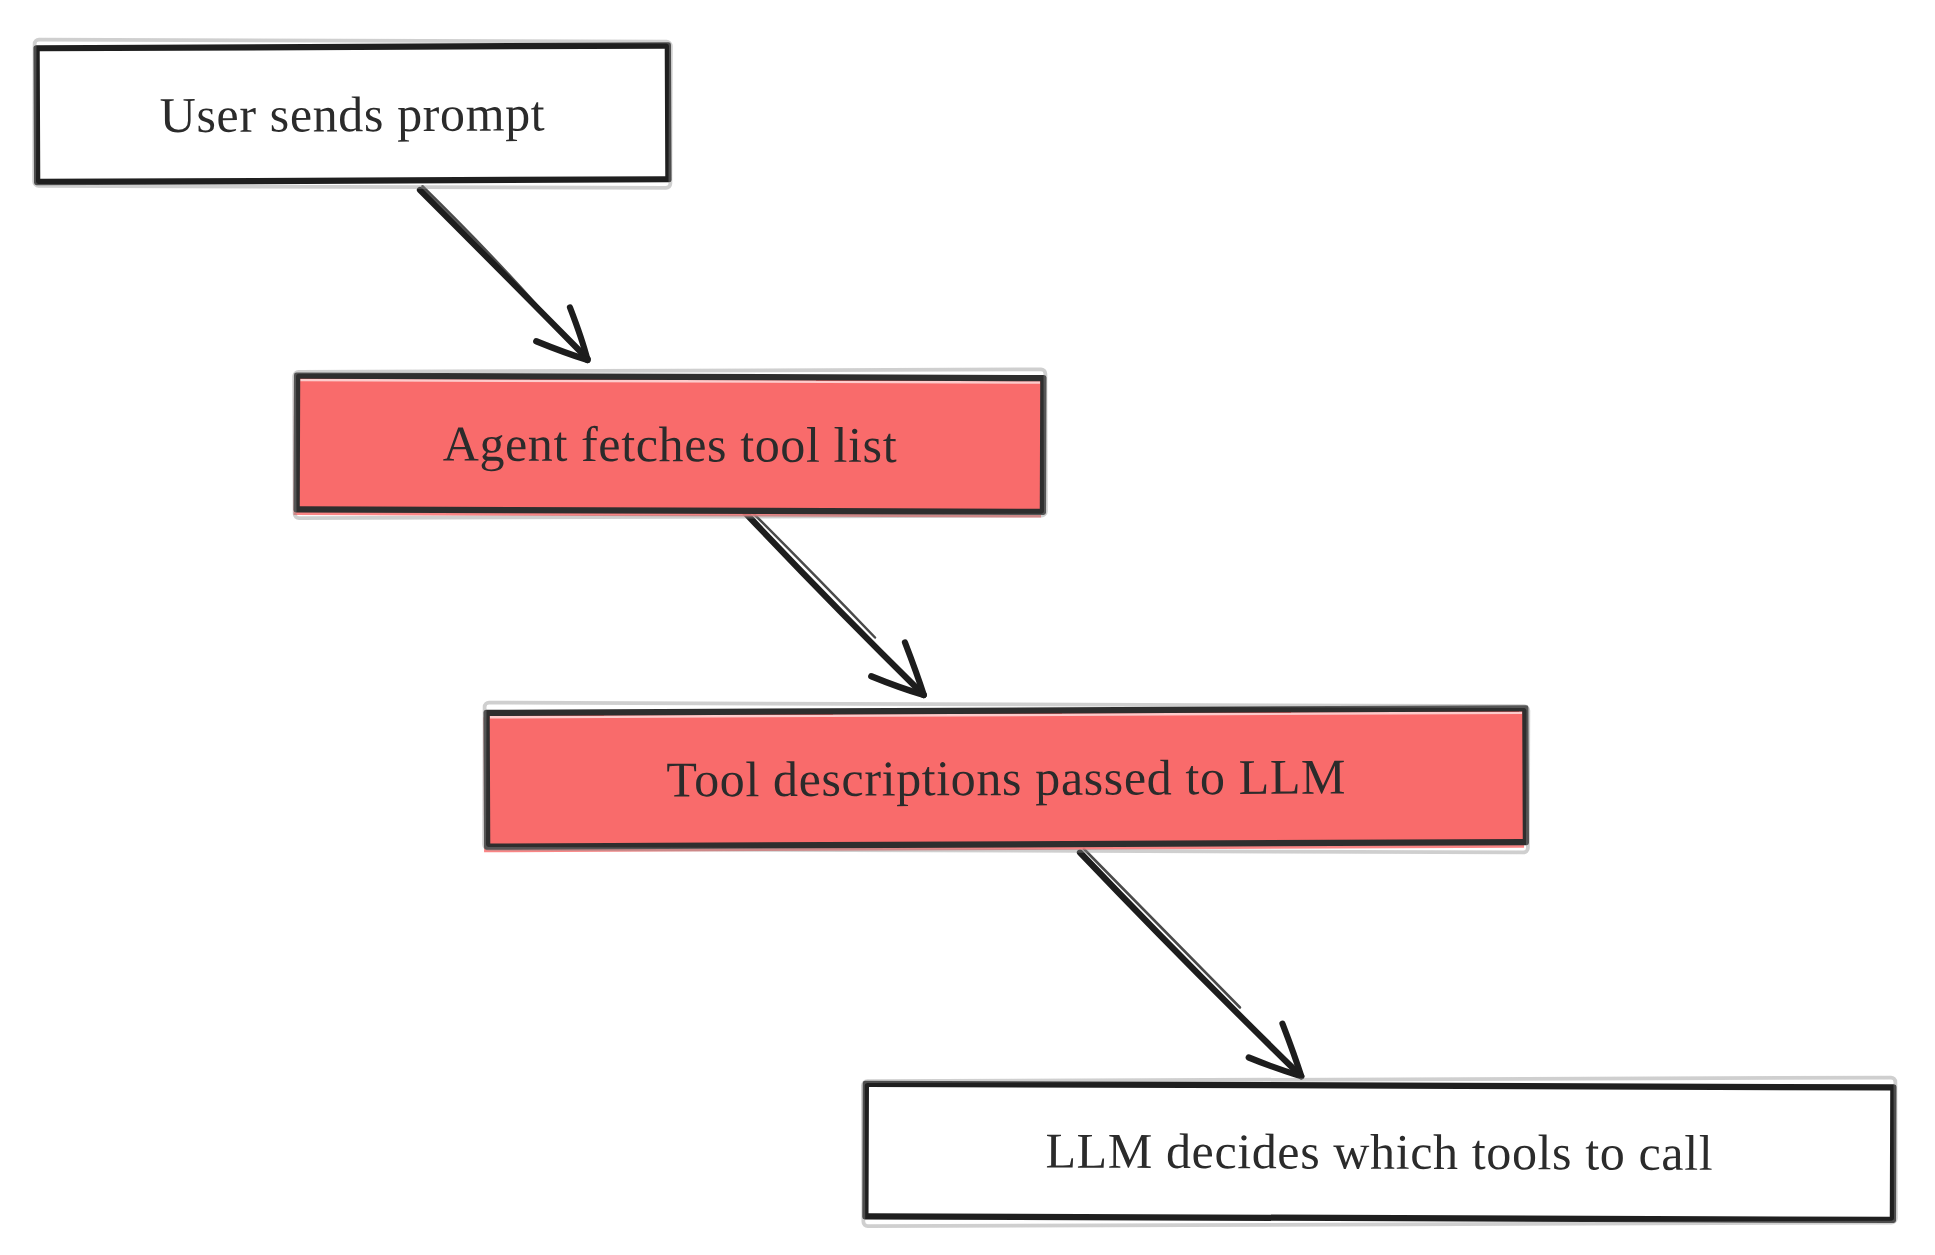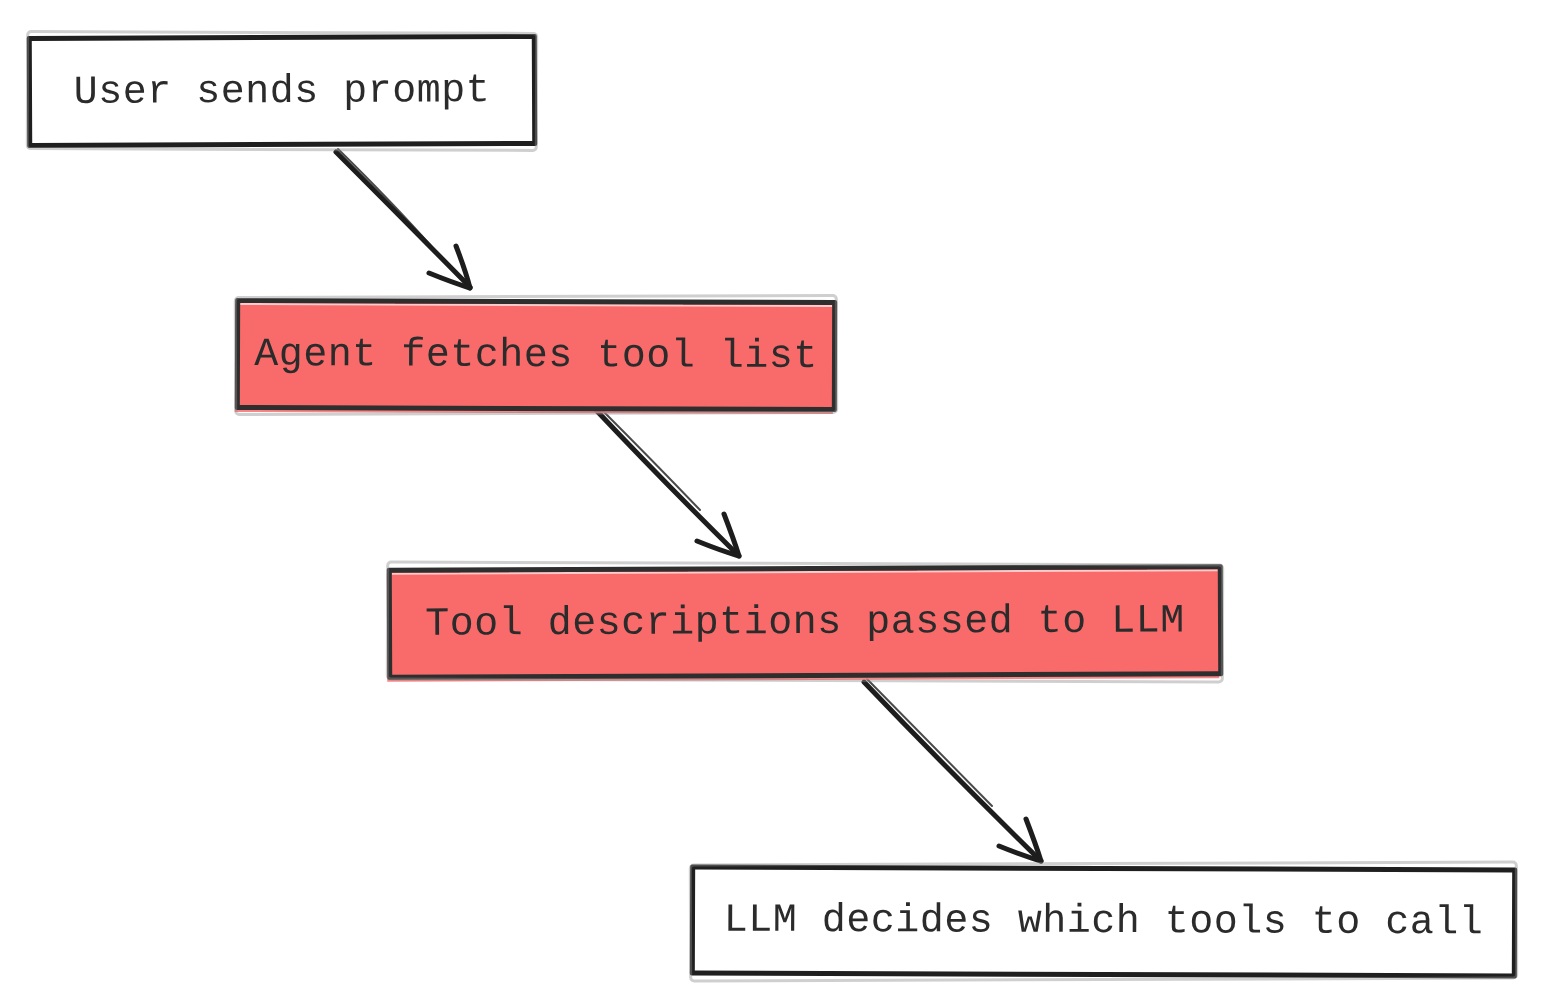--- a/index.html
+++ b/index.html
@@ -1,21 +1,21 @@
 <!DOCTYPE html>
 <html><head>
 <meta charset="utf-8">
 <style>
   html,body { margin:0; padding:0; background:#ffffff; }
   .canvas {
     position:relative;
     width:1548px; height:1004px;
     background:#ffffff;
     overflow:hidden;
-    font-family:Liberation Mono, monospace;
+    font-family:Liberation Serif, serif;
   }
   .arrows {
     position:absolute; left:0; top:0;
     width:1548px; height:1004px;
     z-index:1;
   }
   .node {
     position:absolute;
     box-sizing:border-box;
     background:#ffffff;

